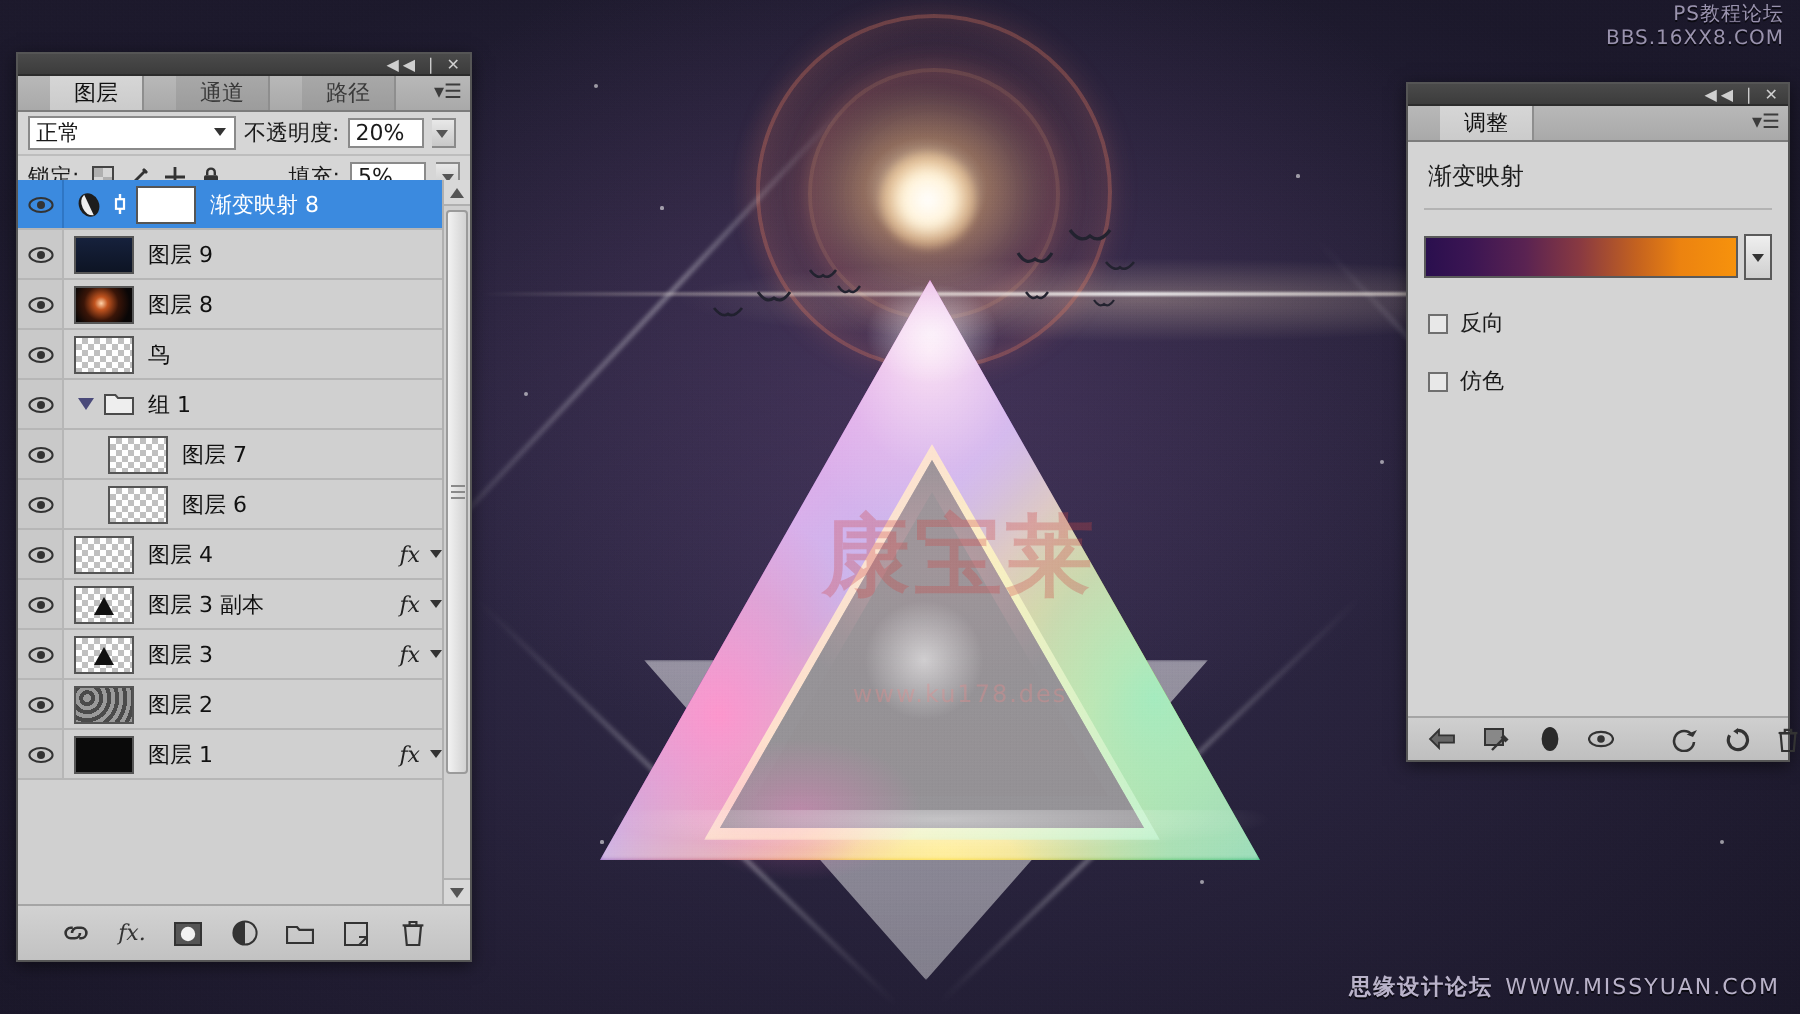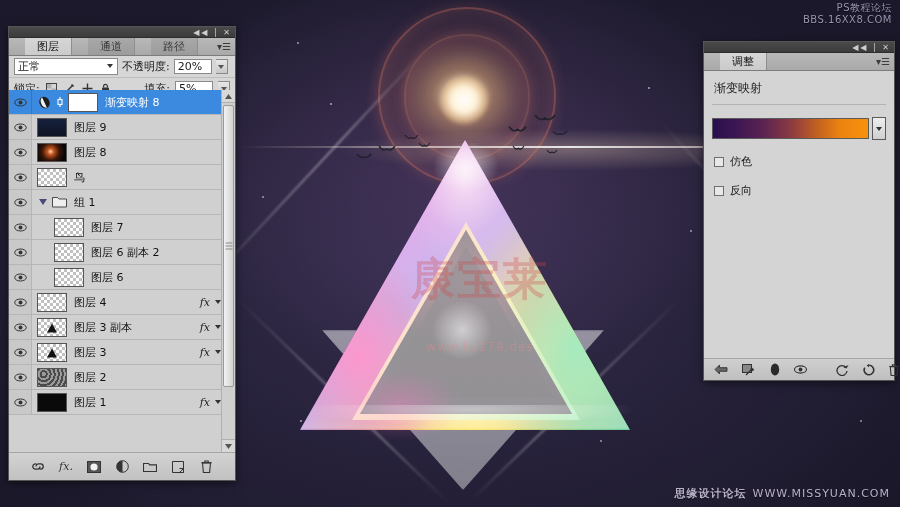--- a/index.html
+++ b/index.html
@@ -539,30 +539,20 @@
         <span class="layer-name">图层 7</span>
       </div>
       <div class="layer-row">
         <div class="eye-cell">
           <svg width="13" height="9" viewBox="0 0 13 9">
             <ellipse cx="6.5" cy="4.5" rx="5.8" ry="3.5" fill="none" stroke="#333" stroke-width="1"></ellipse>
             <circle cx="6.5" cy="4.5" r="2" fill="#333"></circle>
           </svg>
         </div>
         <span class="thumb indent"></span>
-        <span class="layer-name">图层 6 副本 2</span>
-      </div>
-      <div class="layer-row">
-        <div class="eye-cell">
-          <svg width="13" height="9" viewBox="0 0 13 9">
-            <ellipse cx="6.5" cy="4.5" rx="5.8" ry="3.5" fill="none" stroke="#333" stroke-width="1"></ellipse>
-            <circle cx="6.5" cy="4.5" r="2" fill="#333"></circle>
-          </svg>
-        </div>
-        <span class="thumb indent"></span>
         <span class="layer-name">图层 6</span>
       </div>
       <div class="layer-row">
         <div class="eye-cell">
           <svg width="13" height="9" viewBox="0 0 13 9">
             <ellipse cx="6.5" cy="4.5" rx="5.8" ry="3.5" fill="none" stroke="#333" stroke-width="1"></ellipse>
             <circle cx="6.5" cy="4.5" r="2" fill="#333"></circle>
           </svg>
         </div>
         <span class="thumb"></span>
@@ -708,25 +698,25 @@
 
   <div class="gradient-row">
     <div class="gradient-bar"></div>
     <div class="gradient-drop">
       <span class="caret"></span>
     </div>
   </div>
 
   <div class="chk-row">
     <span class="chkbox"></span>
-    <span class="lbl">仿色</span>
+    <span class="lbl">反向</span>
   </div>
   <div class="chk-row">
     <span class="chkbox"></span>
-    <span class="lbl">反向</span>
+    <span class="lbl">仿色</span>
   </div>
 
   <div class="adj-footer">
     <span class="foot-ico">
       <svg width="14" height="11" viewBox="0 0 14 11">
           <path d="M5.5 1 L1 5.5 L5.5 10 V7.3 H13 V3.7 H5.5 Z" fill="#666" stroke="#333" stroke-width="0.9"></path>
         </svg>
     </span>
     <span class="foot-ico">
       <svg width="14" height="12" viewBox="0 0 14 12">

